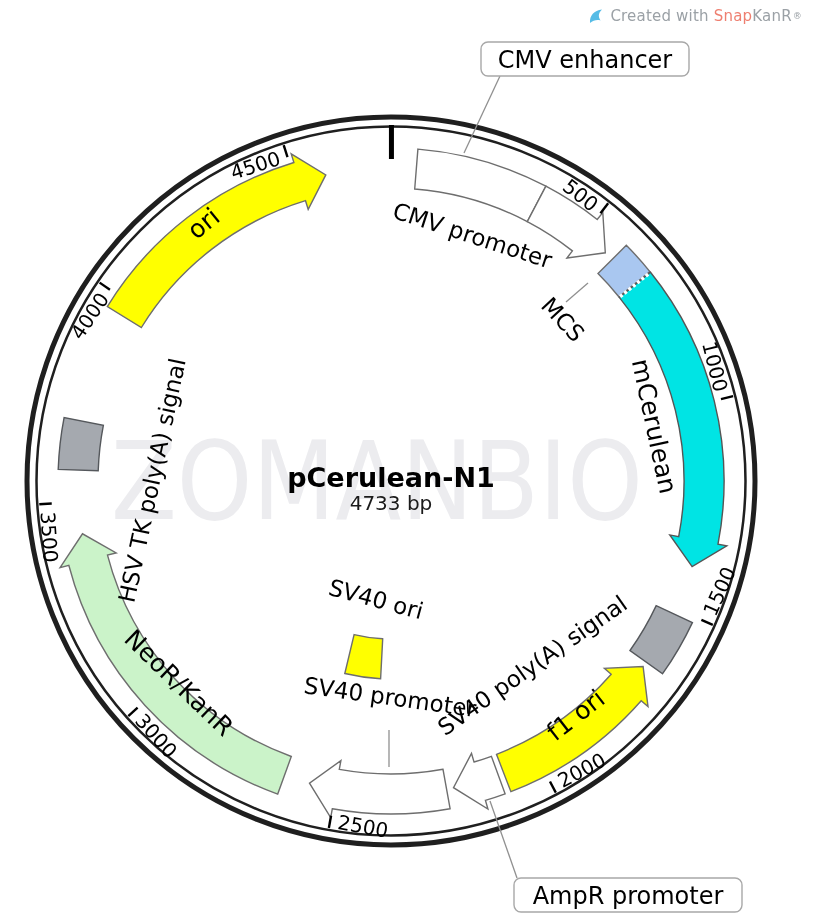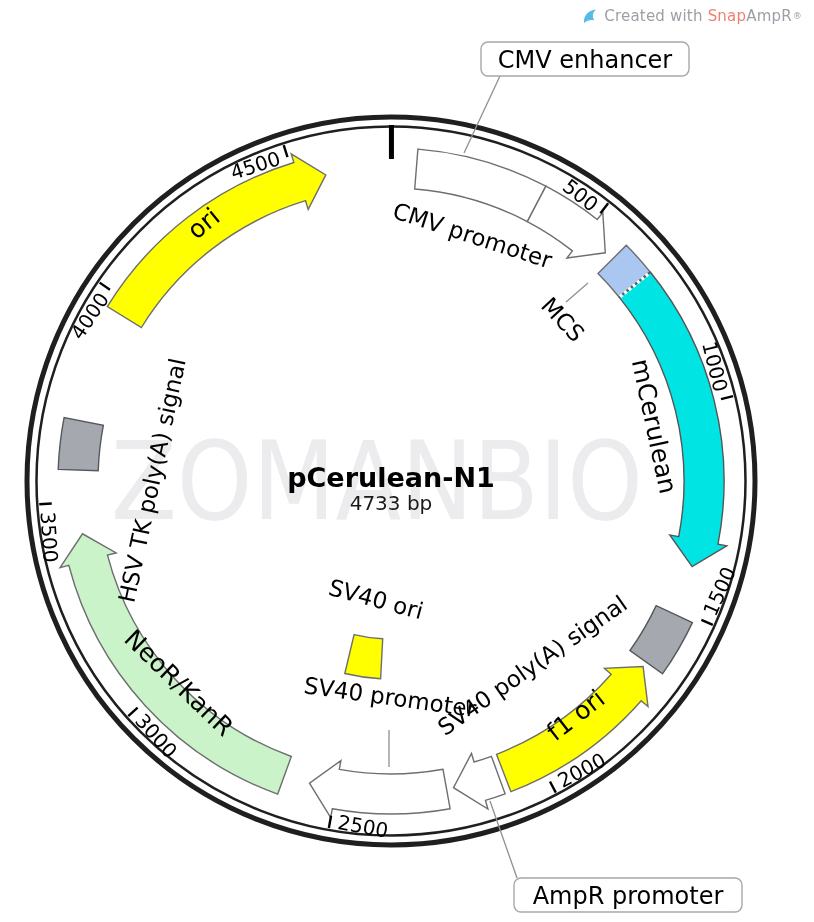--- a/index.html
+++ b/index.html
@@ -21,21 +21,21 @@
 <div class="stage">
 
   <div class="header">
     <span class="icon">
       <svg width="16" height="17" viewBox="0 0 16 17">
         <path id="brand-icon-path" d="M2,15 C1.5,7.5 6,2.5 14,1.5 C10,5.5 10.2,8.5 12.5,12.5 C9,11.5 5,12.5 2,15 Z" fill="#56bce6"></path>
       </svg>
     </span>
     <span class="prefix">Created with</span>
     <span class="snap">Snap</span>
-    <span class="gene">AmpR</span>
+    <span class="gene">KanR</span>
     <span class="reg">®</span>
   </div>
 
   <svg class="map" id="map" width="814" height="922" viewBox="0 0 814 922">
     <text x="377" y="519" text-anchor="middle" font-size="108" textLength="532" lengthAdjust="spacingAndGlyphs" fill="#ececef">ZOMANBIO</text>
 
     <g id="g-features">
         <path d="M 417.9 149.1 A 333 333 0 0 1 545.9 186.2 L 527.3 221.6 A 293 293 0 0 0 414.7 189.0 Z" fill="#ffffff" stroke="#6e6e6e" stroke-width="1.4"></path>
         <path d="M 545.9 186.2 A 333 333 0 0 1 597.2 219.5 L 602.8 212.5 L 605.3 252.8 L 566.9 258.0 L 572.4 250.9 A 293 293 0 0 0 527.3 221.6 Z" fill="#ffffff" stroke="#6e6e6e" stroke-width="1.4"></path>
         <path d="M 626.3 245.3 A 333 333 0 0 1 649.9 271.6 L 618.8 296.8 A 293 293 0 0 0 598.0 273.6 Z" fill="#a9c7f0" stroke="#6e6e6e" stroke-width="1.4"></path>

